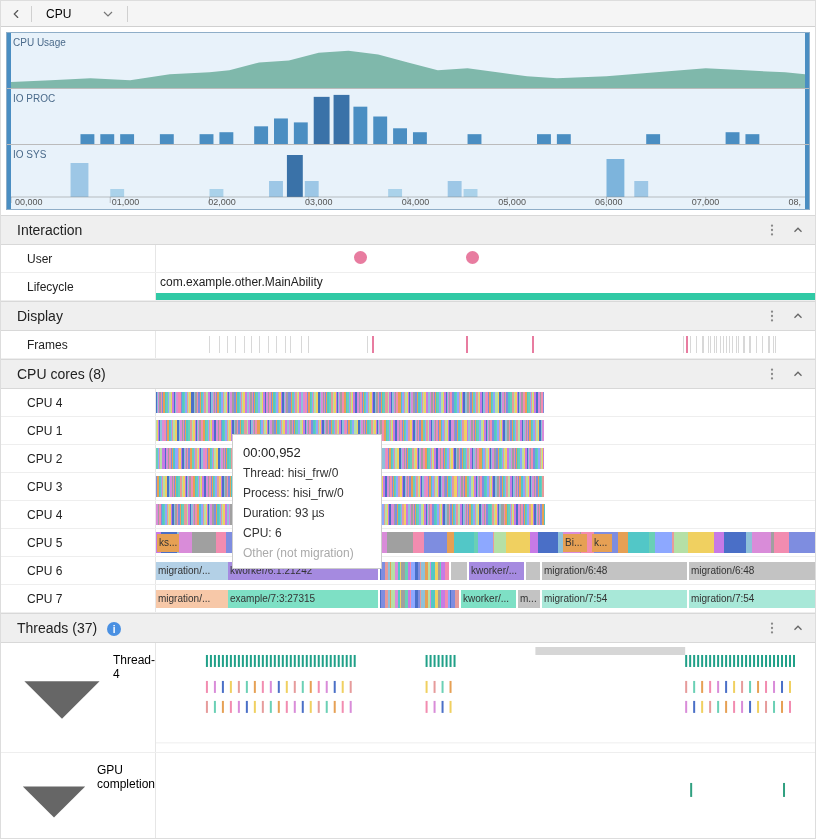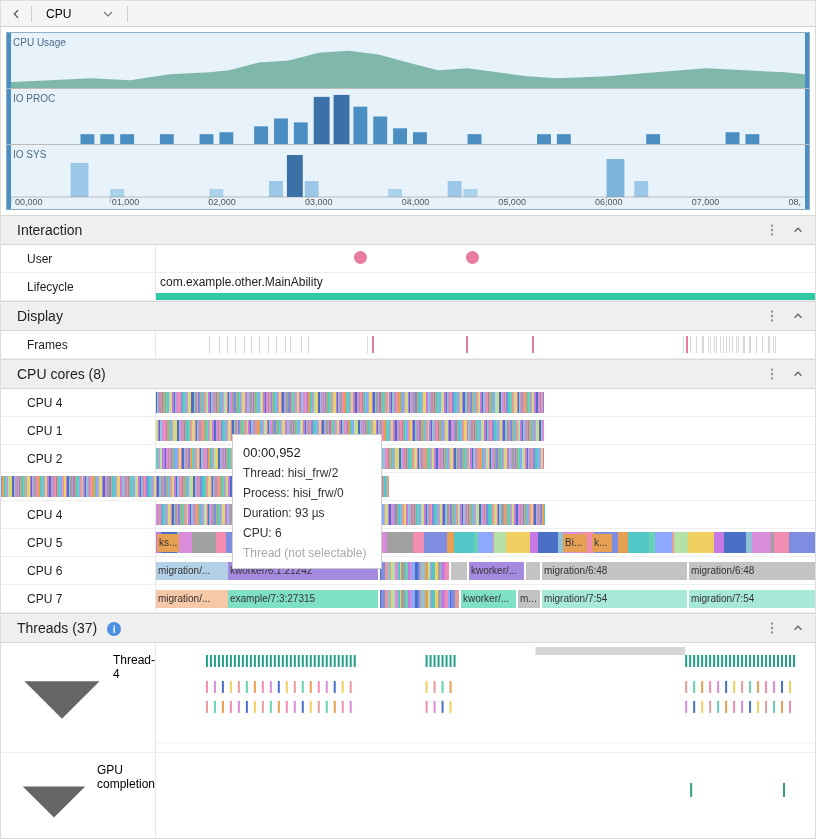--- a/index.html
+++ b/index.html
@@ -1179,20 +1179,21 @@
           <div class="seg" style="width:0.9px;background:#6ad0b5"></div>
           <div class="seg" style="width:2.1px;background:#8da8ff"></div>
           <div class="seg" style="width:1.3px;background:#e69b9b"></div>
           <div class="seg" style="width:0.5px;background:#b5e0a6"></div>
           <div class="seg" style="width:1.7000000000000002px;background:#f0d060"></div>
           <div class="seg" style="width:0.9px;background:#c77ae6"></div>
         </div>
       </div>
     </div>
     <div class="row">
+      <div class="label-cell">CPU 3</div>
       <div class="content-cell">
         <div class="cpu-strip">
           <div class="seg" style="width:0.9px;background:#7e8de0"></div>
           <div class="seg" style="width:2.1px;background:#e6a054"></div>
           <div class="seg" style="width:1.3px;background:#52c7c7"></div>
           <div class="seg" style="width:0.5px;background:#6ad0b5"></div>
           <div class="seg" style="width:1.7000000000000002px;background:#8da8ff"></div>
           <div class="seg" style="width:0.9px;background:#e69b9b"></div>
           <div class="seg" style="width:2.1px;background:#b5e0a6"></div>
           <div class="seg" style="width:1.3px;background:#f0d060"></div>
@@ -2132,18 +2133,18 @@
   <div class="content-cell">
     <svg class="thread-svg" viewBox="0 0 660 50" preserveAspectRatio="none">
       <rect x="535" y="30" width="2" height="14" fill="#30a080"></rect>
       <rect x="628" y="30" width="2" height="14" fill="#30a080"></rect>
     </svg>
   </div>
 </div>
 
 <div class="tooltip">
   <div class="tt-time">00:00,952</div>
-  <div class="tt-line">Thread: hisi_frw/2</div>
+  <div class="tt-line">Thread: hisi_frw/0</div>
   <div class="tt-line">Process: hisi_frw/0</div>
   <div class="tt-line">Duration: 93 µs</div>
   <div class="tt-line">CPU: 6</div>
-  <div class="tt-other">Thread (not selectable)</div>
+  <div class="tt-other">Other (not migration)</div>
 </div>
 
 </body></html>

